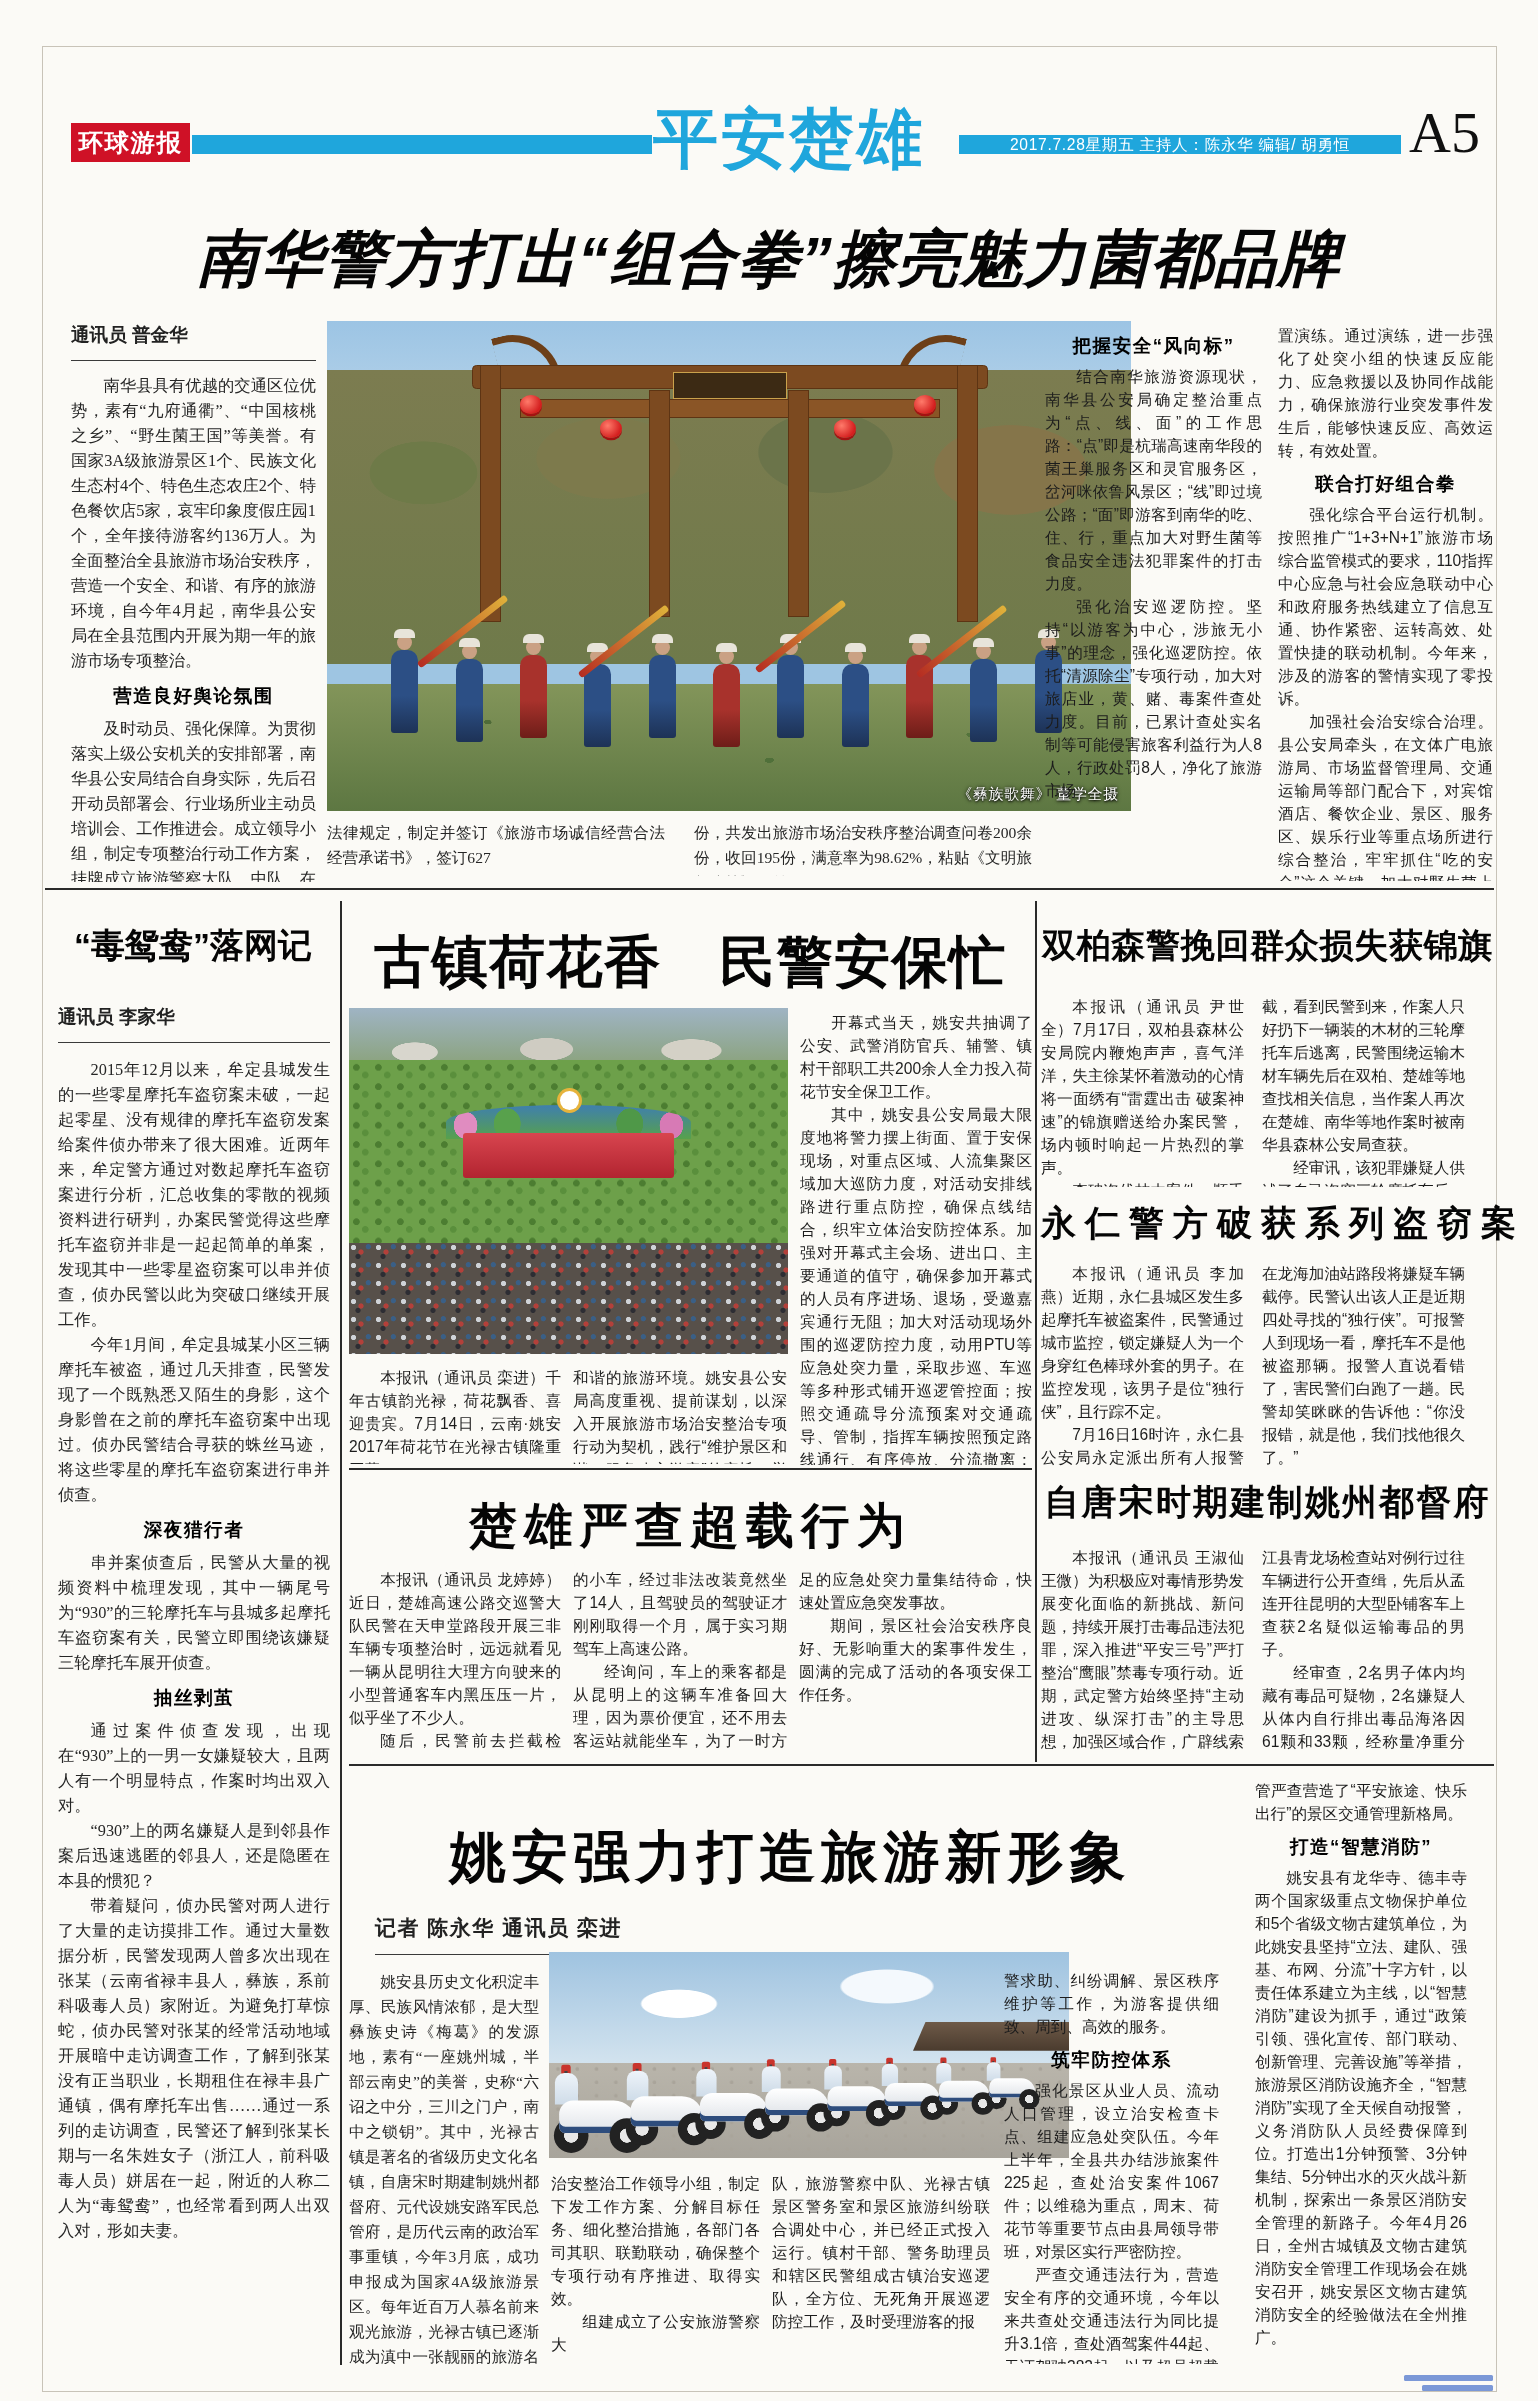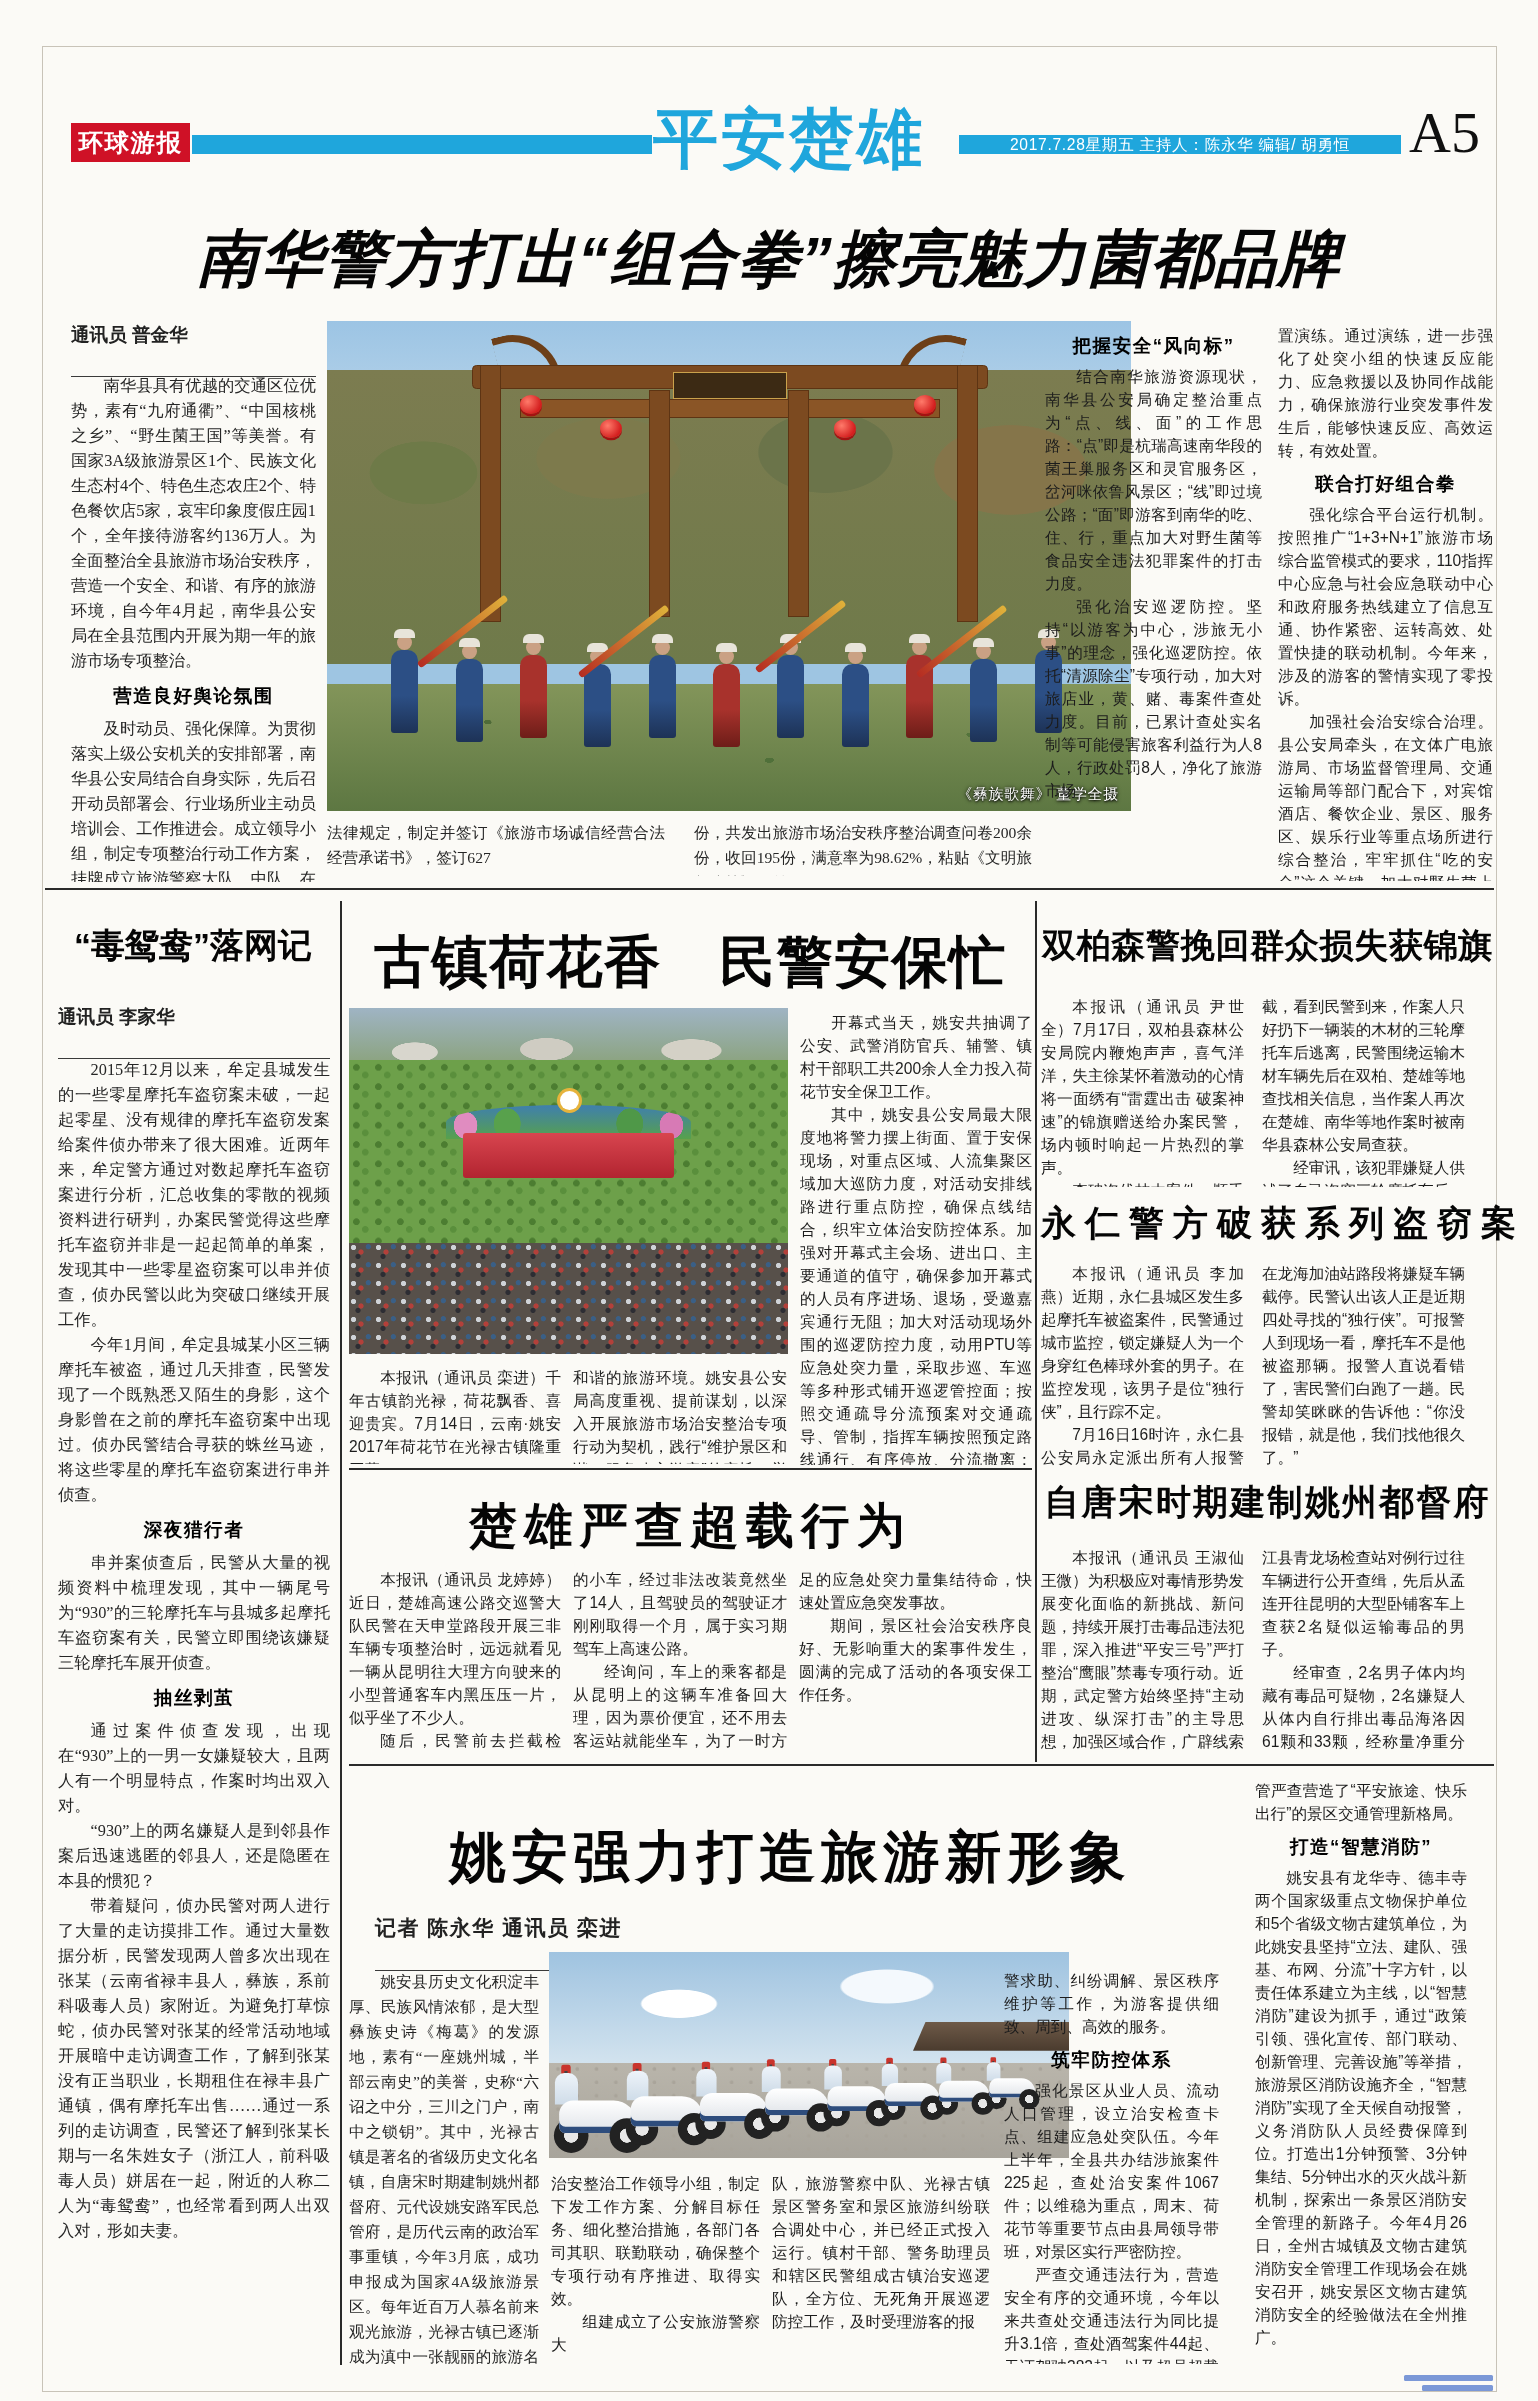--- a/index.html
+++ b/index.html
@@ -29,21 +29,21 @@
   .hl-lead{left:89px;top:217px;width:1360px;font-size:62px;letter-spacing:1.5px;font-style:italic;}
   .hl-duo{left:52px;top:923px;width:282px;font-size:34px;letter-spacing:0;}
   .hl-guzhen{left:349px;top:925px;width:683px;font-size:56px;letter-spacing:1.5px;}
   .hl-chuxiong{left:349px;top:1494px;width:683px;font-size:48px;letter-spacing:7.4px;}
   .hl-shuangbai{left:1041px;top:923px;width:453px;font-size:34px;letter-spacing:0.7px;}
   .hl-yongren{left:1041px;top:1200px;width:453px;font-size:35px;letter-spacing:9px;}
   .hl-wuding{left:1041px;top:1479px;width:453px;font-size:35px;letter-spacing:2.2px;}
   .hl-yaoan{left:349px;top:1820px;width:883px;font-size:56px;letter-spacing:6px;}
   
   .byline{font-size:18.6px;font-weight:bold;color:#222;
-    border-bottom:1.5px solid #3a3a3a;padding-bottom:28px;}
+    border-bottom:1.5px solid #3a3a3a;padding-bottom:12px;}
   .byline-lead{left:71px;top:322px;width:245px;}
   .byline-duo{left:58px;top:1004px;width:272px;}
   .byline-yaoan{left:375px;top:1914px;width:405px;font-size:21px;letter-spacing:1.5px;}
   
   .hrule{background:#2a2a2a;height:1.5px;}
   .vrule{background:#2a2a2a;width:1.5px;}
   
   .col{overflow:hidden;font-size:15.6px;line-height:23px;text-align:justify;}
   .col p{margin:0;text-indent:2em;}
   .col p.noindent{text-indent:0;}

